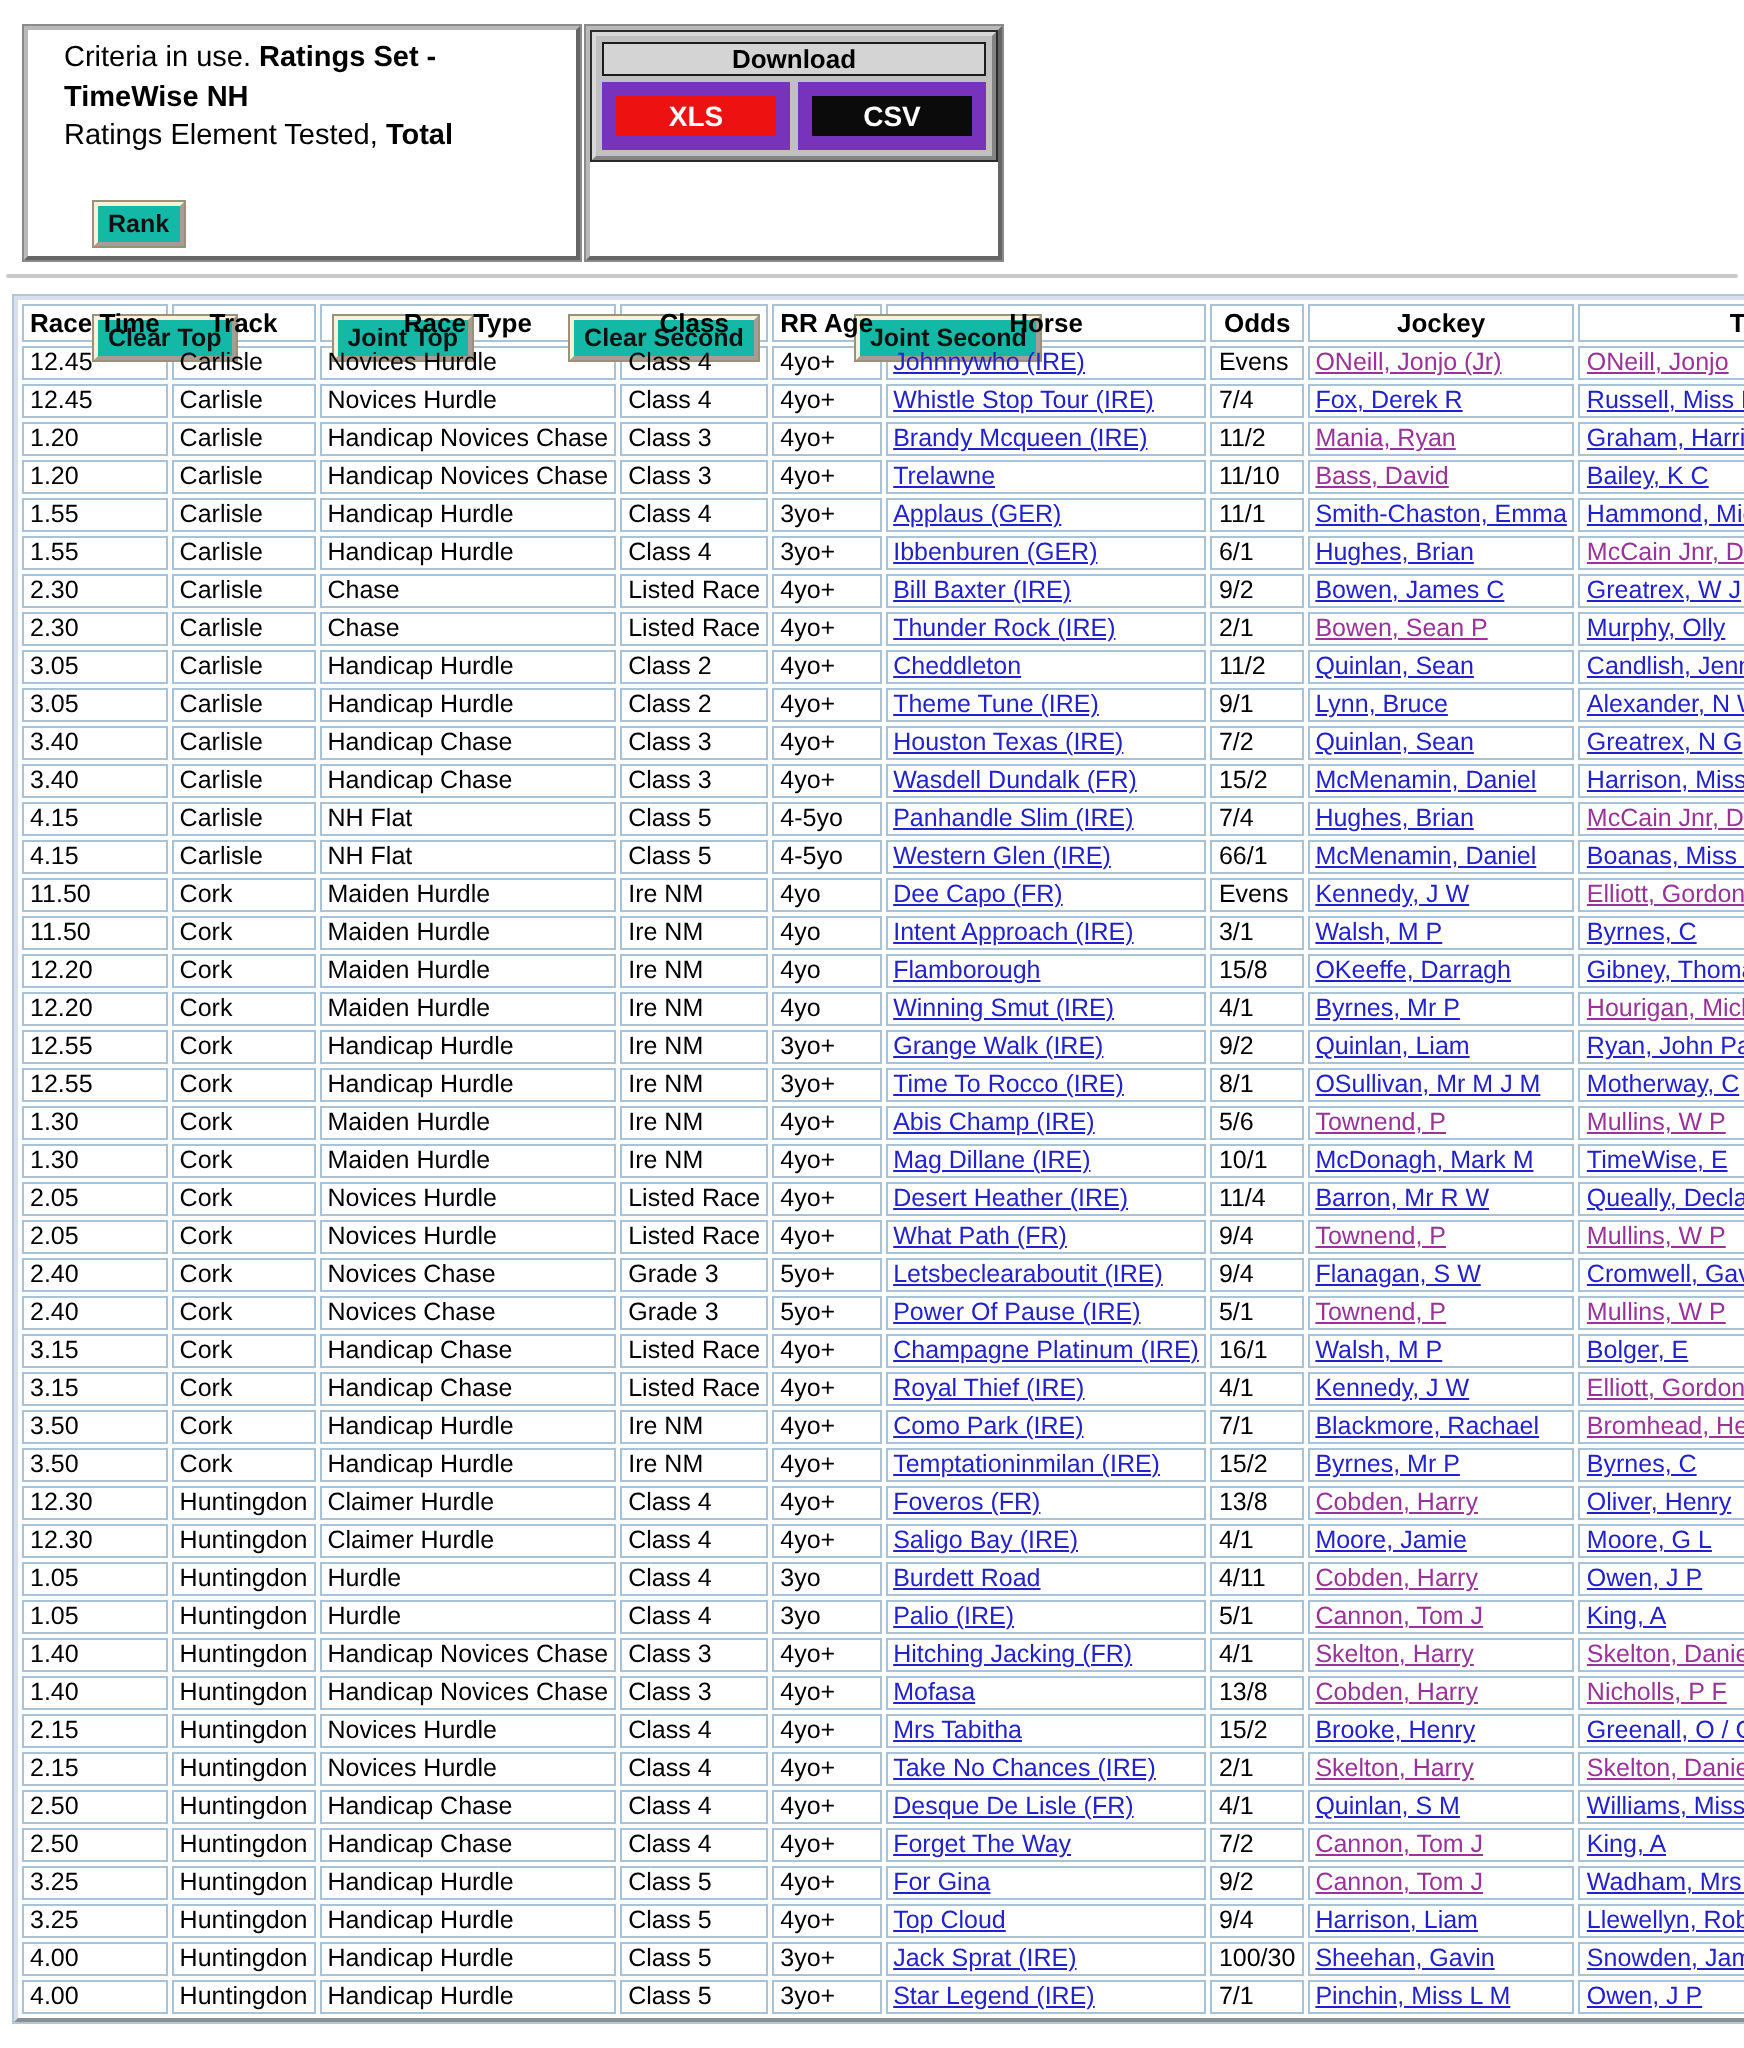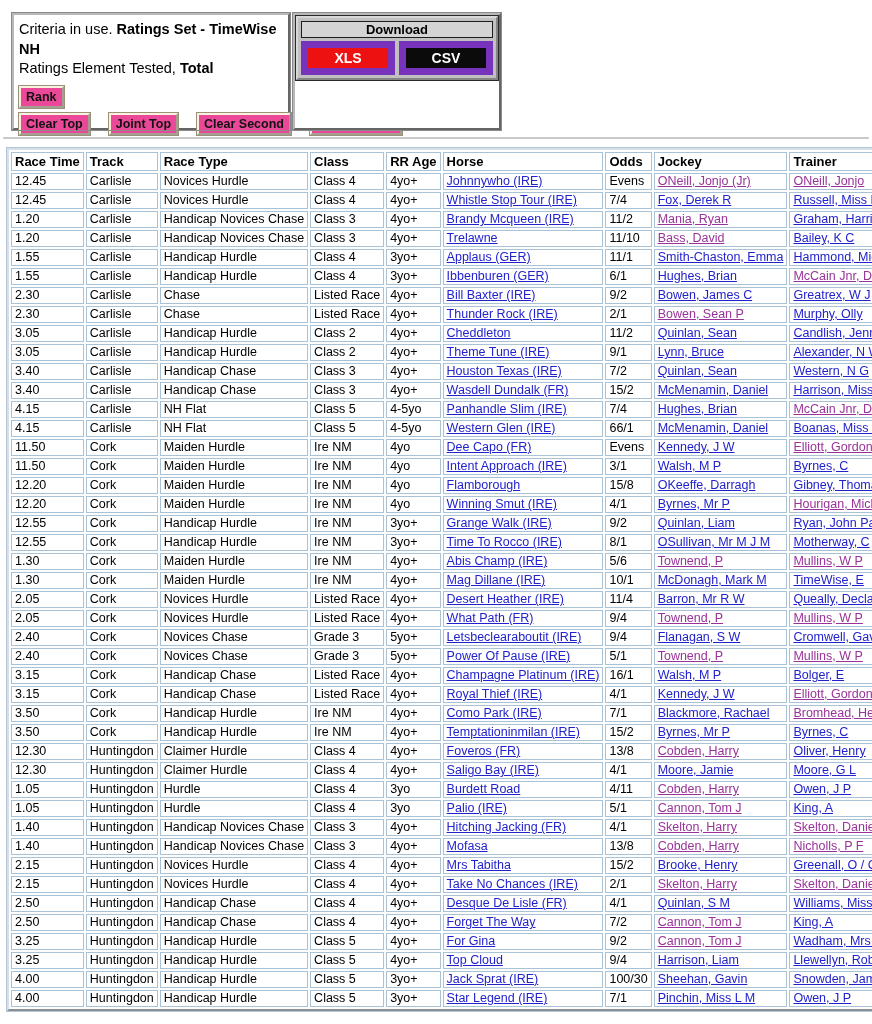--- a/index.html
+++ b/index.html
@@ -11,33 +11,33 @@
     overflow: hidden;
   }
 
   
   .top-section { display: flex; align-items: flex-start; margin: 13px 0 0 12px; gap: 3px; }
 
   .criteria-box {
     width: 278px; height: 117px;
     border: 2px outset #b9b9b9;
     outline: 1px solid #8a8a8a;
-    padding: 5px 6px 4px 5px;
+    padding: 5px 6px 4px 18px;
     background: #fff;
   }
   .criteria-text { font-size: 14.5px; line-height: 1.35; margin-bottom: 7px; }
 
   .btn {
     display: inline-block;
-    background: #ec4899;
+    background: #14b8a6;
     border: 2px outset #f7f1de;
     outline: 1px solid #9a9178;
     font-family: "Liberation Sans", sans-serif;
     font-size: 12.5px; font-weight: bold; color: #111;
-    padding: 2px 5px; margin: 0;
+    padding: 2px 5px; margin: 15px;
     cursor: pointer; white-space: nowrap;
   }
   .rank-row { margin-bottom: 5px; }
   .btn-row { display: flex; gap: 19px; }
 
   .download-box {
     width: 208px; height: 117px;
     border: 2px outset #b9b9b9;
     outline: 1px solid #8a8a8a;
     background: #fff; padding: 1px;
@@ -86,20 +86,21 @@
     padding: 0 3px;
     height: 17px;
     white-space: nowrap;
     overflow: hidden;
     text-align: left;
     background: #ffffff;
   }
   .race-table th {
     height: 19px;
     font-size: 13px; font-weight: bold;
+    text-align: center;
   }
   a.lnk { color: var(--link, #2222cc); text-decoration: underline; cursor: pointer; }
   a.lnk.visited { color: var(--visited, #993399); }
 </style>
 </head>
 <body>
 
 <div class="top-section">
 
   <div class="criteria-box">
@@ -270,21 +271,21 @@
       </tr>
       <tr>
         <td>3.40</td>
         <td>Carlisle</td>
         <td>Handicap Chase</td>
         <td>Class 3</td>
         <td>4yo+</td>
         <td><a class="lnk">Houston Texas (IRE)</a></td>
         <td>7/2</td>
         <td><a class="lnk">Quinlan, Sean</a></td>
-        <td><a class="lnk">Western, N G</a></td>
+        <td><a class="lnk">Greatrex, N G</a></td>
       </tr>
       <tr>
         <td>3.40</td>
         <td>Carlisle</td>
         <td>Handicap Chase</td>
         <td>Class 3</td>
         <td>4yo+</td>
         <td><a class="lnk">Wasdell Dundalk (FR)</a></td>
         <td>15/2</td>
         <td><a class="lnk">McMenamin, Daniel</a></td>

